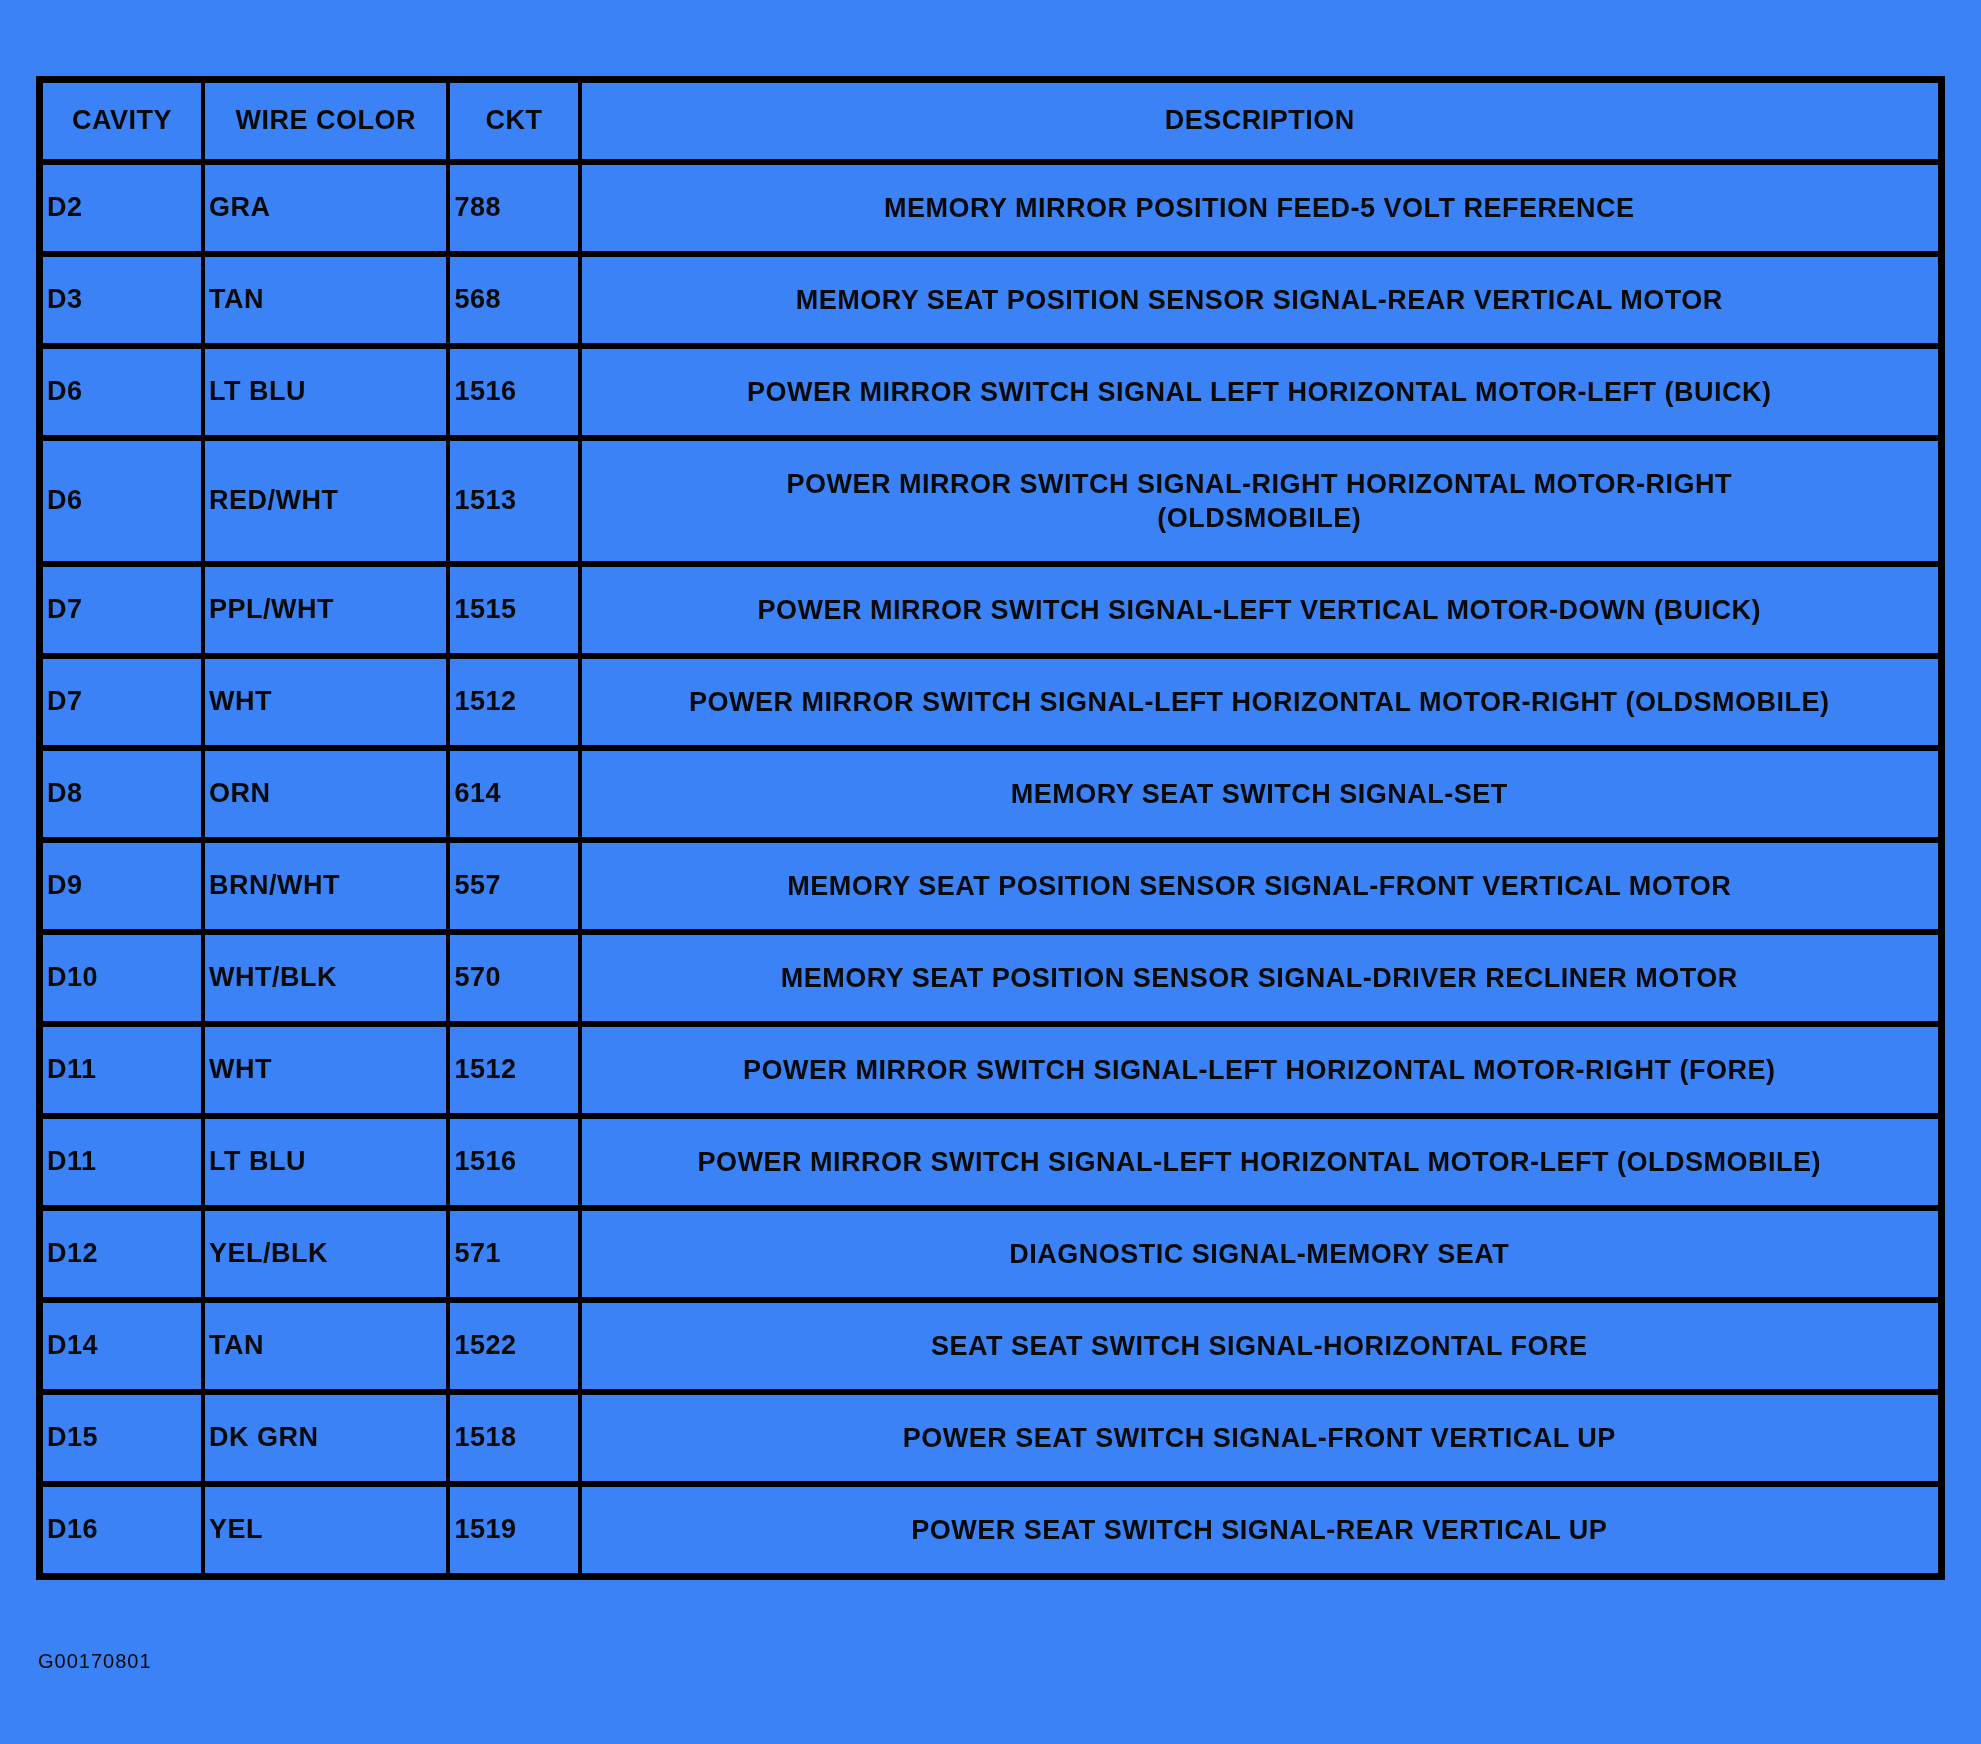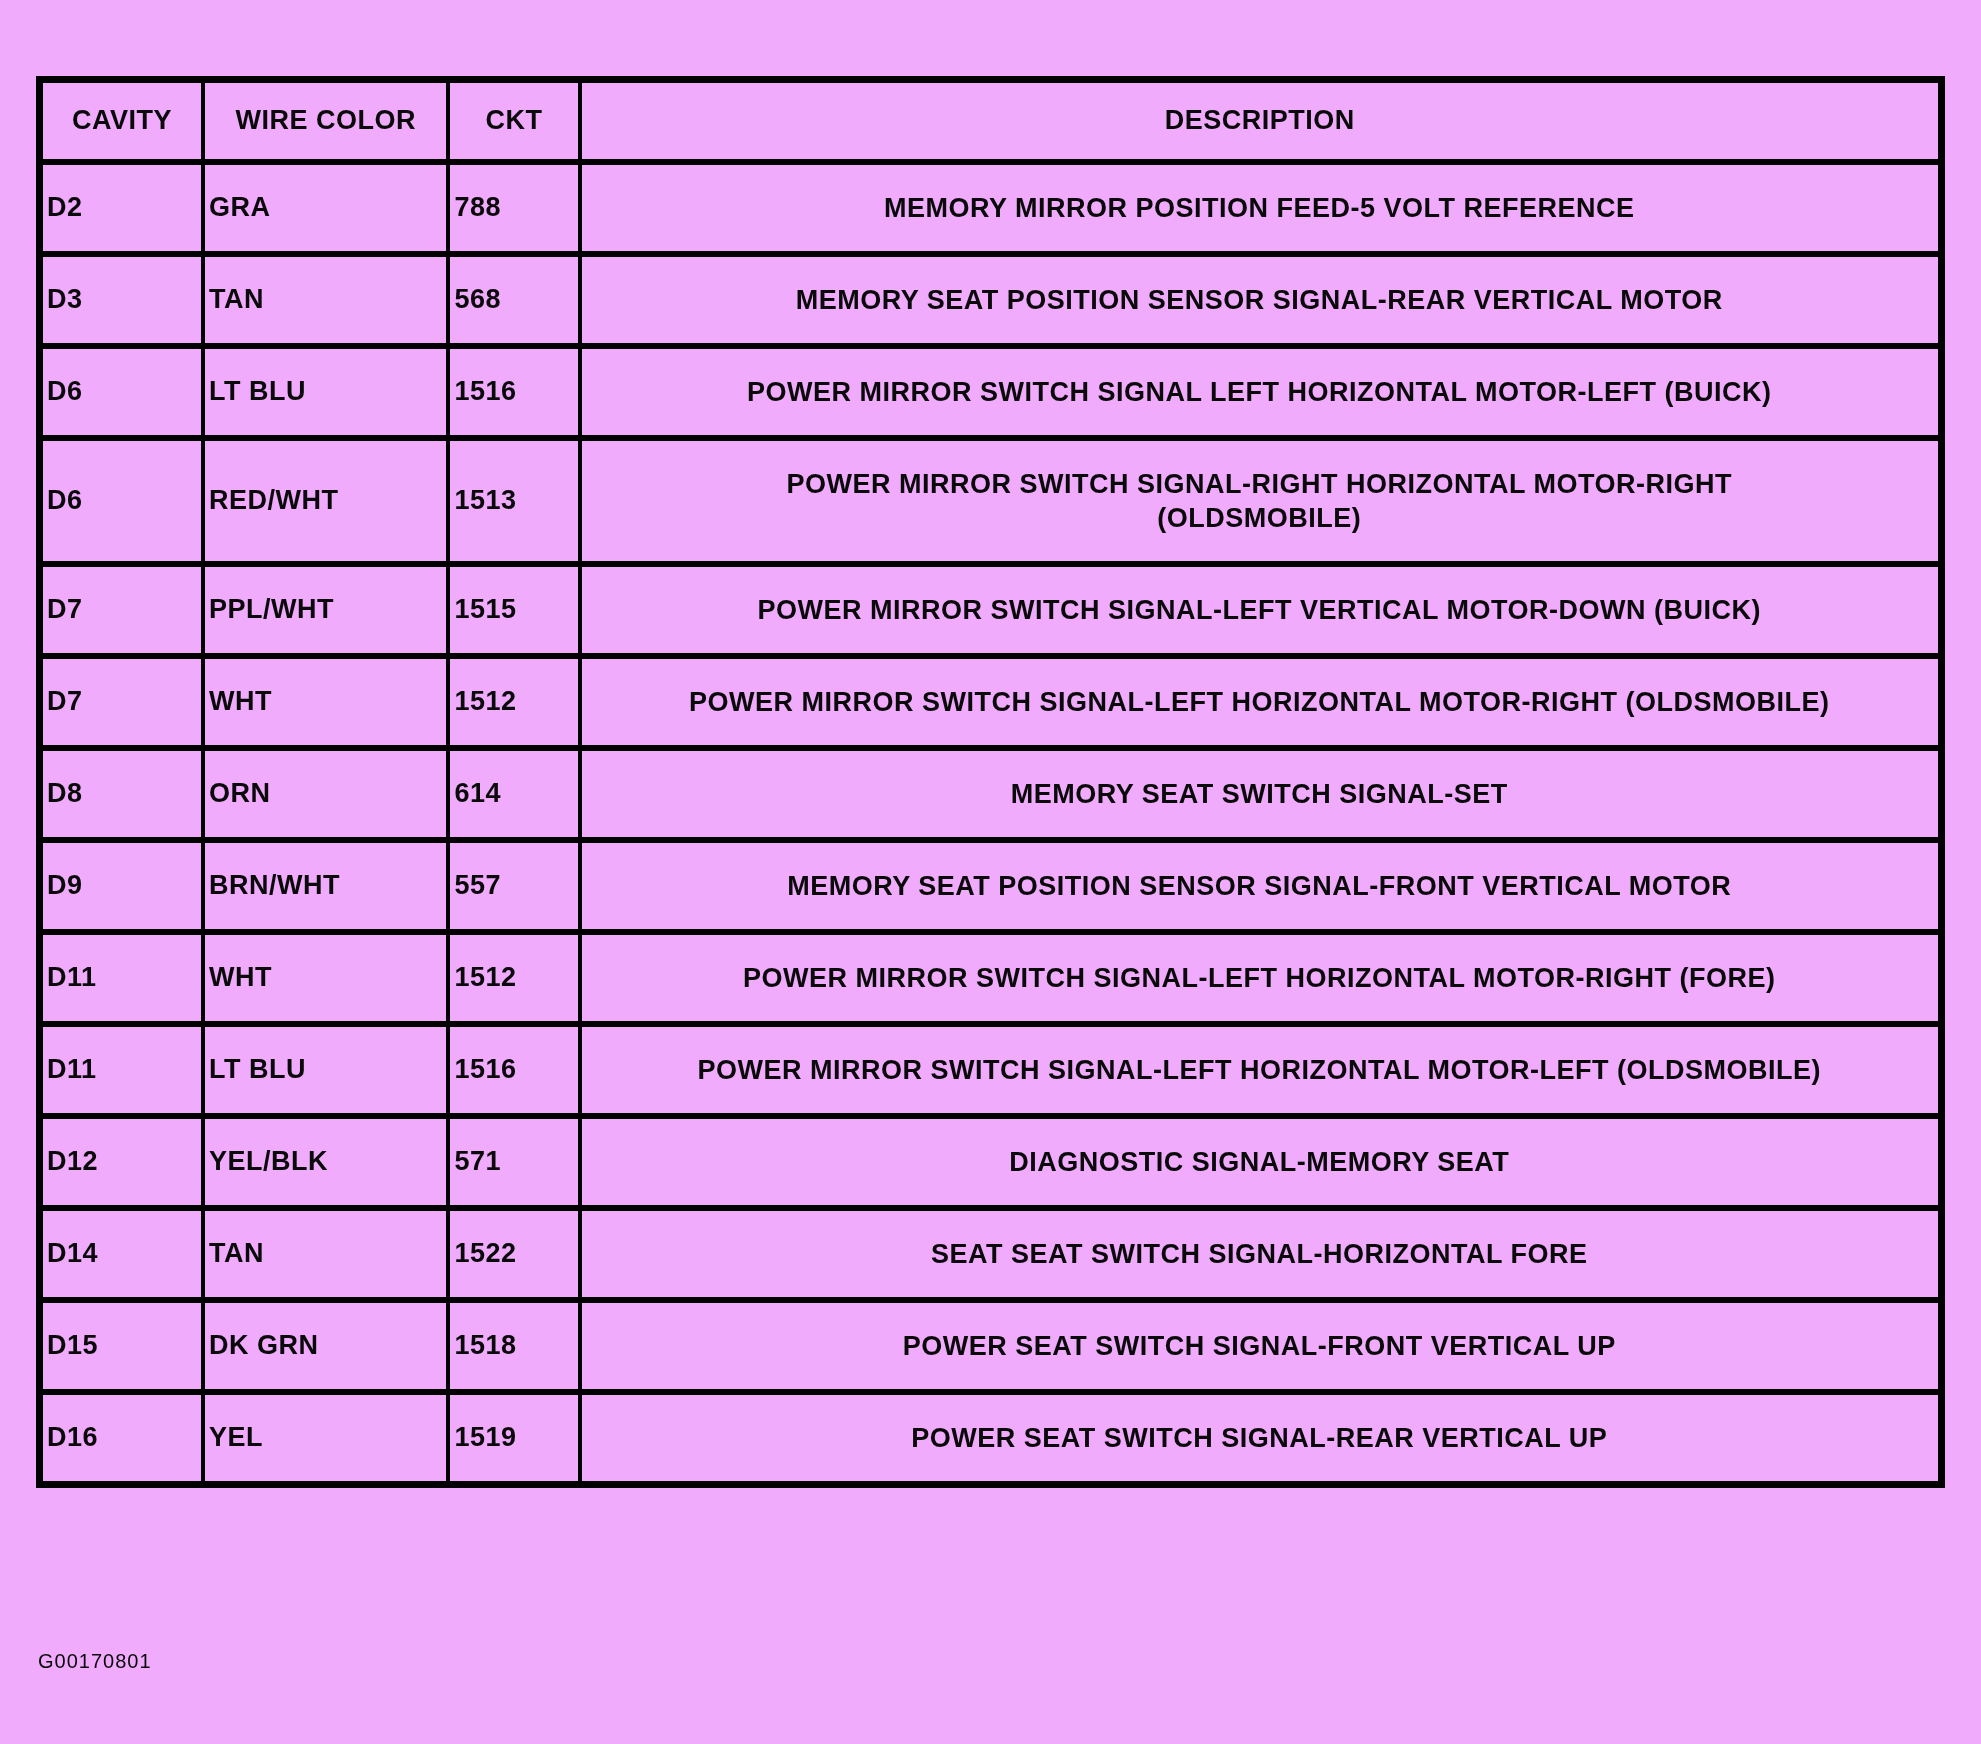--- a/index.html
+++ b/index.html
@@ -5,21 +5,21 @@
   * { box-sizing: border-box; }
   html, body {
     margin: 0;
     padding: 0;
     background: #ffffff;
   }
   .page {
     position: relative;
     width: 1981px;
     height: 1744px;
-    background: #f0abfc;
+    background: #3b82f6;
     color: #000000;
     font-family: "Liberation Sans", sans-serif;
   }
   .table-wrap {
     position: absolute;
     left: 36px;
     top: 76px;
     width: 1909px;
   }
   table.pinout {
@@ -135,20 +135,26 @@
             <td class="ckt">614</td>
             <td class="description">MEMORY SEAT SWITCH SIGNAL-SET</td>
           </tr>
           <tr>
             <td class="cavity">D9</td>
             <td class="wire_color">BRN/WHT</td>
             <td class="ckt">557</td>
             <td class="description">MEMORY SEAT POSITION SENSOR SIGNAL-FRONT VERTICAL MOTOR</td>
           </tr>
           <tr>
+            <td class="cavity">D10</td>
+            <td class="wire_color">WHT/BLK</td>
+            <td class="ckt">570</td>
+            <td class="description">MEMORY SEAT POSITION SENSOR SIGNAL-DRIVER RECLINER MOTOR</td>
+          </tr>
+          <tr>
             <td class="cavity">D11</td>
             <td class="wire_color">WHT</td>
             <td class="ckt">1512</td>
             <td class="description">POWER MIRROR SWITCH SIGNAL-LEFT HORIZONTAL MOTOR-RIGHT (FORE)</td>
           </tr>
           <tr>
             <td class="cavity">D11</td>
             <td class="wire_color">LT BLU</td>
             <td class="ckt">1516</td>
             <td class="description">POWER MIRROR SWITCH SIGNAL-LEFT HORIZONTAL MOTOR-LEFT (OLDSMOBILE)</td>

